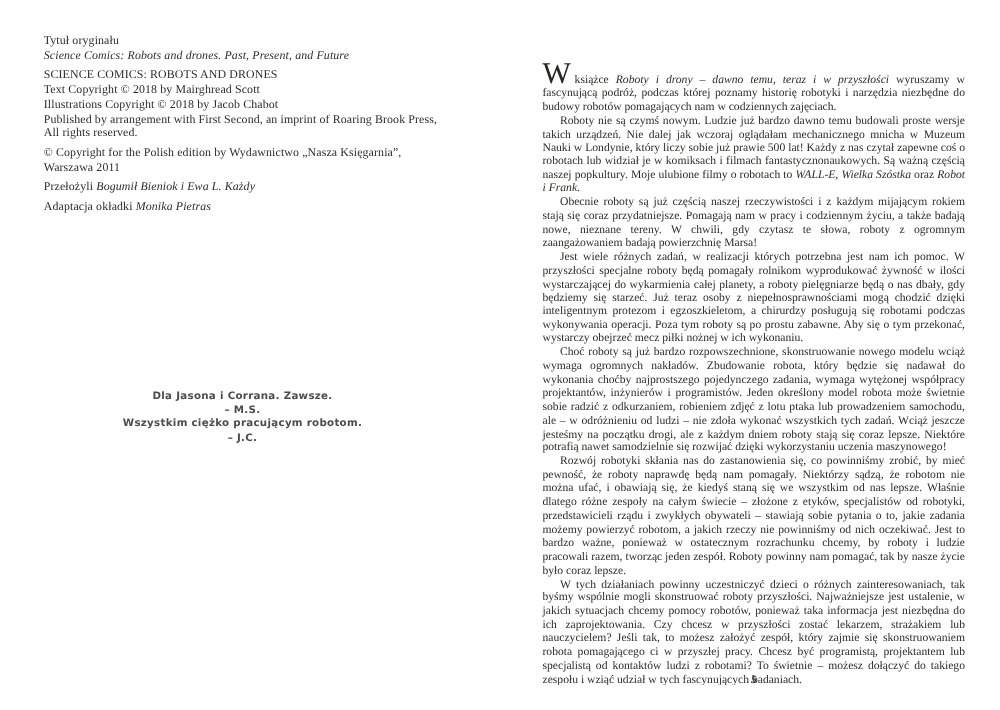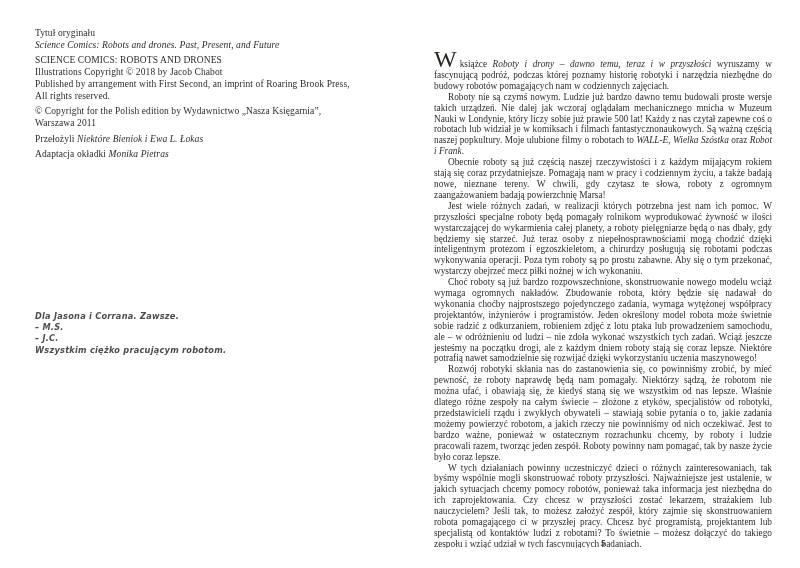--- a/index.html
+++ b/index.html
@@ -29,23 +29,22 @@
     line-height: 11.7px;
     color: #2f2b27;
     letter-spacing: 0.1px;
   }
   .it { font-style: italic; text-align: right; }
   .dedication {
     position: absolute;
     left: 35px;
     top: 311px;
     width: 318px;
-    text-align: left;
+    text-align: center;
     font-family: "DejaVu Sans", sans-serif;
-    font-style: italic;
     font-weight: bold;
     font-size: 8.2px;
     line-height: 11.2px;
     letter-spacing: 0.25px;
     color: #4c4c4c;
   }
   
   .page-right {
     position: absolute;
     left: 434px;
@@ -85,41 +84,42 @@
 
 <div class="spread">
   <div class="page-left">
     <div id="colophon">
         <div class="block">
           <div class="line"><span>Tytuł oryginału</span></div>
           <div class="line"><span class="it">Science Comics: Robots and drones. Past, Present, and Future</span></div>
         </div>
         <div class="block">
           <div class="line"><span>SCIENCE COMICS: ROBOTS AND DRONES</span></div>
+          <div class="line"><span>Text Copyright © 2018 by Mairghread Scott</span></div>
           <div class="line"><span>Illustrations Copyright © 2018 by Jacob Chabot</span></div>
           <div class="line"><span>Published by arrangement with First Second, an imprint of Roaring Brook Press,</span></div>
           <div class="line"><span>All rights reserved.</span></div>
         </div>
         <div class="block">
           <div class="line"><span>© Copyright for the Polish edition by Wydawnictwo „Nasza Księgarnia”,</span></div>
           <div class="line"><span>Warszawa 2011</span></div>
         </div>
         <div class="block">
-          <div class="line"><span>Przełożyli </span><span class="it">Niektóre Bieniok i Ewa L. Łokas</span></div>
+          <div class="line"><span>Przełożyli </span><span class="it">Bogumił Bieniok i Ewa L. Każdy</span></div>
         </div>
         <div class="block">
           <div class="line"><span>Adaptacja okładki </span><span class="it">Monika Pietras</span></div>
         </div>
       </div>
   </div>
   <div class="dedication">
       <div>Dla Jasona i Corrana. Zawsze.</div>
       <div>– M.S.</div>
+      <div>Wszystkim ciężko pracującym robotom.</div>
       <div>– J.C.</div>
-      <div>Wszystkim ciężko pracującym robotom.</div>
     </div>
   <div class="page-right">
     <div id="intro-text">
         <p class="para"><span class="dropcap">W</span><span>książce </span><span class="it">Roboty i drony – dawno temu, teraz i w przyszłości</span><span> wyruszamy w fascynującą podróż, podczas której poznamy historię robotyki i narzędzia niezbędne do budowy robotów pomagających nam w codziennych zajęciach.</span></p>
         <p class="para indent"><span>Roboty nie są czymś nowym. Ludzie już bardzo dawno temu budowali proste wersje takich urządzeń. Nie dalej jak wczoraj oglądałam mechanicznego mnicha w Muzeum Nauki w Londynie, który liczy sobie już prawie 500 lat! Każdy z nas czytał zapewne coś o robotach lub widział je w komiksach i filmach fantastycznonaukowych. Są ważną częścią naszej popkultury. Moje ulubione filmy o robotach to </span><span class="it">WALL-E</span><span>, </span><span class="it">Wielka Szóstka</span><span> oraz </span><span class="it">Robot i Frank</span><span>.</span></p>
         <p class="para indent"><span>Obecnie roboty są już częścią naszej rzeczywistości i z każdym mijającym rokiem stają się coraz przydatniejsze. Pomagają nam w pracy i codziennym życiu, a także badają nowe, nieznane tereny. W chwili, gdy czytasz te słowa, roboty z ogromnym zaangażowaniem badają powierzchnię Marsa!</span></p>
         <p class="para indent"><span>Jest wiele różnych zadań, w realizacji których potrzebna jest nam ich pomoc. W przyszłości specjalne roboty będą pomagały rolnikom wyprodukować żywność w ilości wystarczającej do wykarmienia całej planety, a roboty pielęgniarze będą o nas dbały, gdy będziemy się starzeć. Już teraz osoby z niepełnosprawnościami mogą chodzić dzięki inteligentnym protezom i egzoszkieletom, a chirurdzy posługują się robotami podczas wykonywania operacji. Poza tym roboty są po prostu zabawne. Aby się o tym przekonać, wystarczy obejrzeć mecz piłki nożnej w ich wykonaniu.</span></p>
         <p class="para indent"><span>Choć roboty są już bardzo rozpowszechnione, skonstruowanie nowego modelu wciąż wymaga ogromnych nakładów. Zbudowanie robota, który będzie się nadawał do wykonania choćby najprostszego pojedynczego zadania, wymaga wytężonej współpracy projektantów, inżynierów i programistów. Jeden określony model robota może świetnie sobie radzić z odkurzaniem, robieniem zdjęć z lotu ptaka lub prowadzeniem samochodu, ale – w odróżnieniu od ludzi – nie zdoła wykonać wszystkich tych zadań. Wciąż jeszcze jesteśmy na początku drogi, ale z każdym dniem roboty stają się coraz lepsze. Niektóre potrafią nawet samodzielnie się rozwijać dzięki wykorzystaniu uczenia maszynowego!</span></p>
         <p class="para indent"><span>Rozwój robotyki skłania nas do zastanowienia się, co powinniśmy zrobić, by mieć pewność, że roboty naprawdę będą nam pomagały. Niektórzy sądzą, że robotom nie można ufać, i obawiają się, że kiedyś staną się we wszystkim od nas lepsze. Właśnie dlatego różne zespoły na całym świecie – złożone z etyków, specjalistów od robotyki, przedstawicieli rządu i zwykłych obywateli – stawiają sobie pytania o to, jakie zadania możemy powierzyć robotom, a jakich rzeczy nie powinniśmy od nich oczekiwać. Jest to bardzo ważne, ponieważ w ostatecznym rozrachunku chcemy, by roboty i ludzie pracowali razem, tworząc jeden zespół. Roboty powinny nam pomagać, tak by nasze życie było coraz lepsze.</span></p>
         <p class="para indent"><span>W tych działaniach powinny uczestniczyć dzieci o różnych zainteresowaniach, tak byśmy wspólnie mogli skonstruować roboty przyszłości. Najważniejsze jest ustalenie, w jakich sytuacjach chcemy pomocy robotów, ponieważ taka informacja jest niezbędna do ich zaprojektowania. Czy chcesz w przyszłości zostać lekarzem, strażakiem lub nauczycielem? Jeśli tak, to możesz założyć zespół, który zajmie się skonstruowaniem robota pomagającego ci w przyszłej pracy. Chcesz być programistą, projektantem lub specjalistą od kontaktów ludzi z robotami? To świetnie – możesz dołączyć do takiego zespołu i wziąć udział w tych fascynujących badaniach.</span></p>

